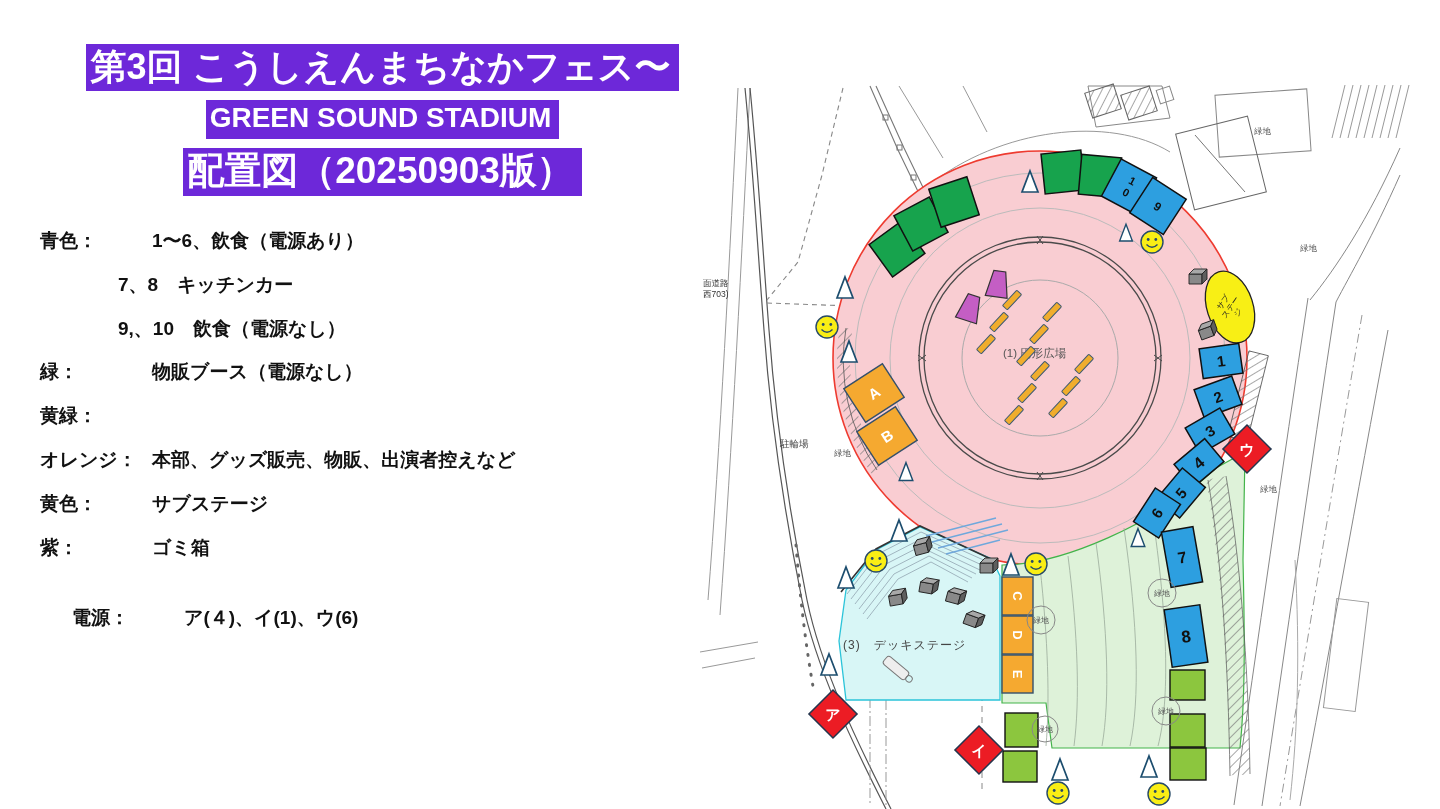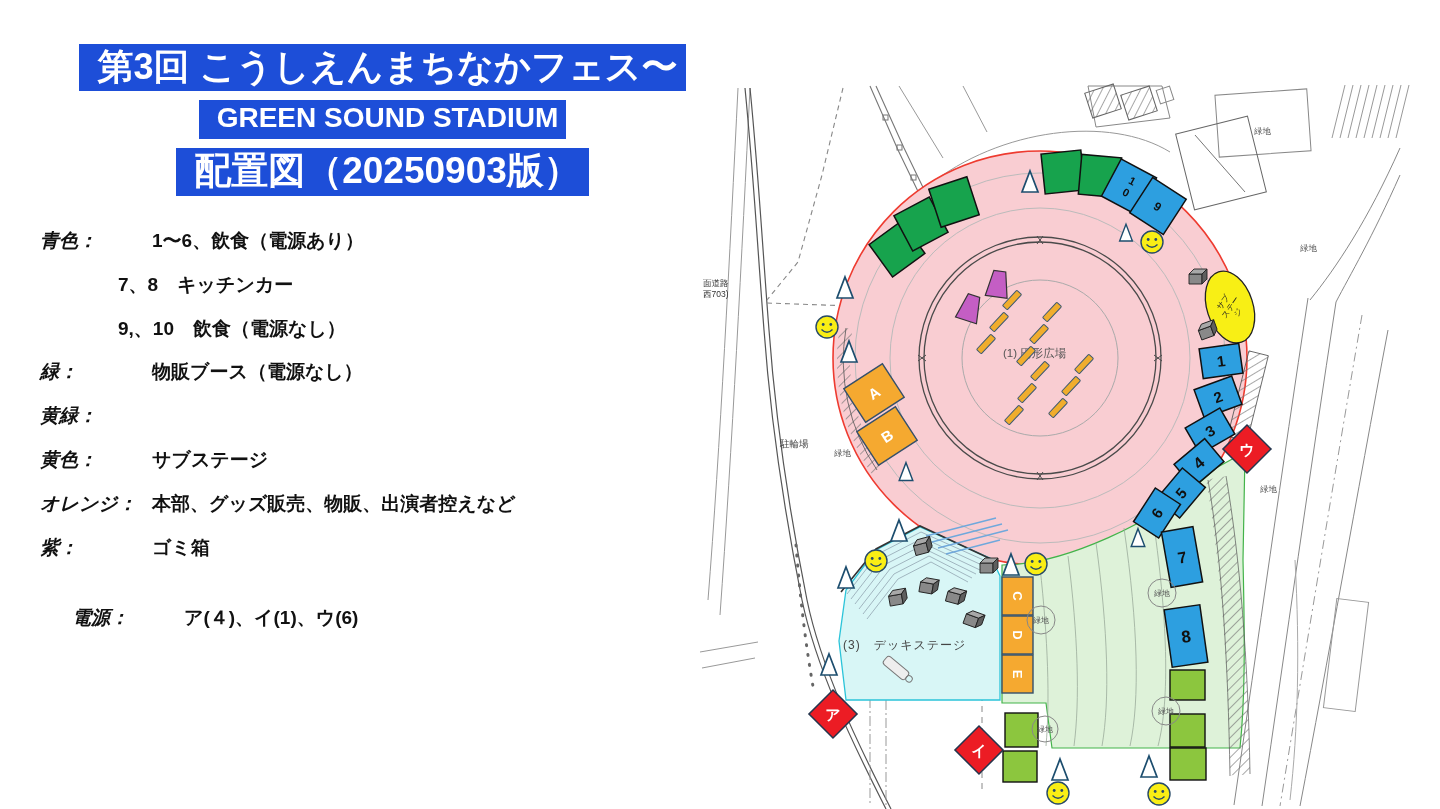--- a/index.html
+++ b/index.html
@@ -1,27 +1,27 @@
 <!DOCTYPE html>
 <html><head>
 <meta charset="utf-8">
 <style>
   html,body{margin:0;padding:0;background:#fff;}
   .stage{position:relative;width:1440px;height:809px;background:#fff;overflow:hidden;
          font-family:"Liberation Sans","DejaVu Sans",sans-serif;}
   
   .title-block{position:absolute;left:70px;top:44px;width:625px;text-align:center;}
-  .title-line{display:inline-block;background:#1d4ed8;color:#fff;font-weight:bold;
-              padding:2px 8px 4px 18px;margin-bottom:9px;line-height:1.15;}
+  .title-line{display:inline-block;background:#6d28d9;color:#fff;font-weight:bold;
+              padding:2px 8px 4px 4px;margin-bottom:9px;line-height:1.15;}
   .t1{font-size:36px;letter-spacing:0px;}
   .t2{font-size:28px;}
   .t3{font-size:37px;}
   .legend{position:absolute;left:40px;top:230px;width:640px;color:#111;}
   .legend-row{display:flex;font-size:19px;font-weight:bold;margin-bottom:21px;line-height:1.2;}
-  .legend-label{display:inline-block;min-width:112px;white-space:nowrap;font-style:italic;}
+  .legend-label{display:inline-block;min-width:112px;white-space:nowrap;}
   .legend-row.indent{padding-left:78px;}
   .legend-row.gap{margin-top:48px;margin-left:32px;}
   
   svg{position:absolute;left:700px;top:0;}
   svg text{font-family:"Liberation Sans","DejaVu Sans",sans-serif;}
   .lbl{fill:#555;}
 </style>
 </head>
 <body>
 <div class="stage">
@@ -44,26 +44,26 @@
     <span>9,、10　飲食（電源なし）</span>
   </div>
   <div class="legend-row">
     <span class="legend-label">緑：</span>
     <span>物販ブース（電源なし）</span>
   </div>
   <div class="legend-row">
     <span class="legend-label">黄緑：</span>
   </div>
   <div class="legend-row">
+    <span class="legend-label">オレンジ：</span>
+    <span>本部、グッズ販売、物販、出演者控えなど</span>
+  </div>
+  <div class="legend-row">
     <span class="legend-label">黄色：</span>
     <span>サブステージ</span>
-  </div>
-  <div class="legend-row">
-    <span class="legend-label">オレンジ：</span>
-    <span>本部、グッズ販売、物販、出演者控えなど</span>
   </div>
   <div class="legend-row">
     <span class="legend-label">紫：</span>
     <span>ゴミ箱</span>
   </div>
   <div class="legend-row gap">
     <span class="legend-label">電源：</span>
     <span>ア(４)、イ(1)、ウ(6)</span>
   </div>
 </div>

